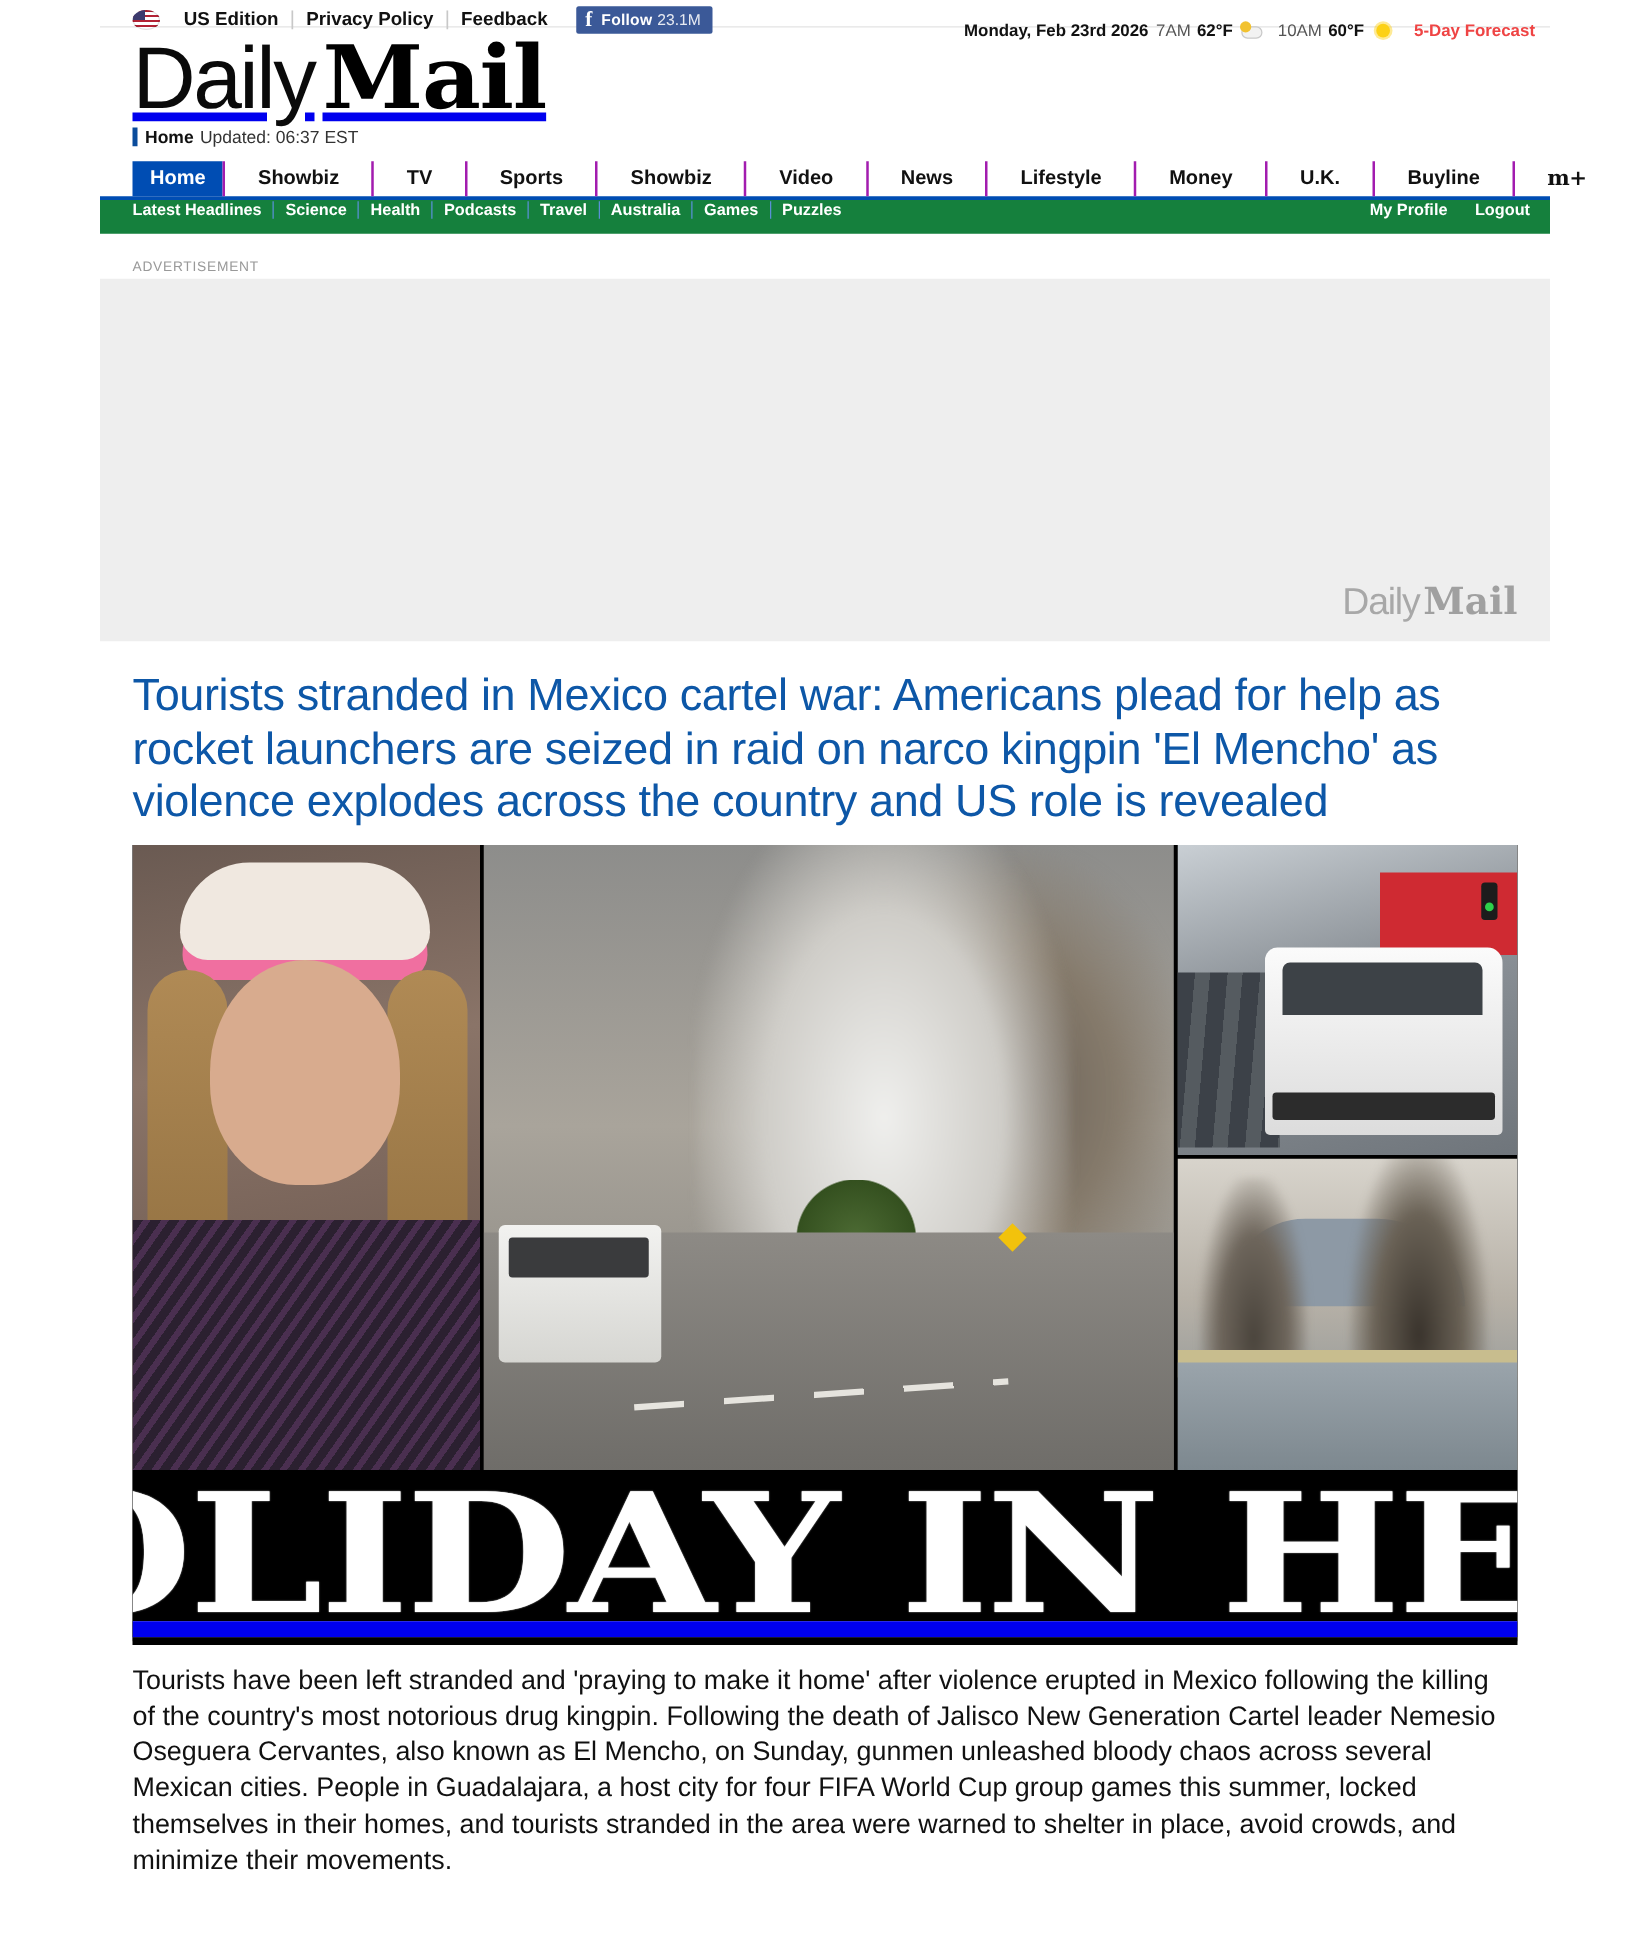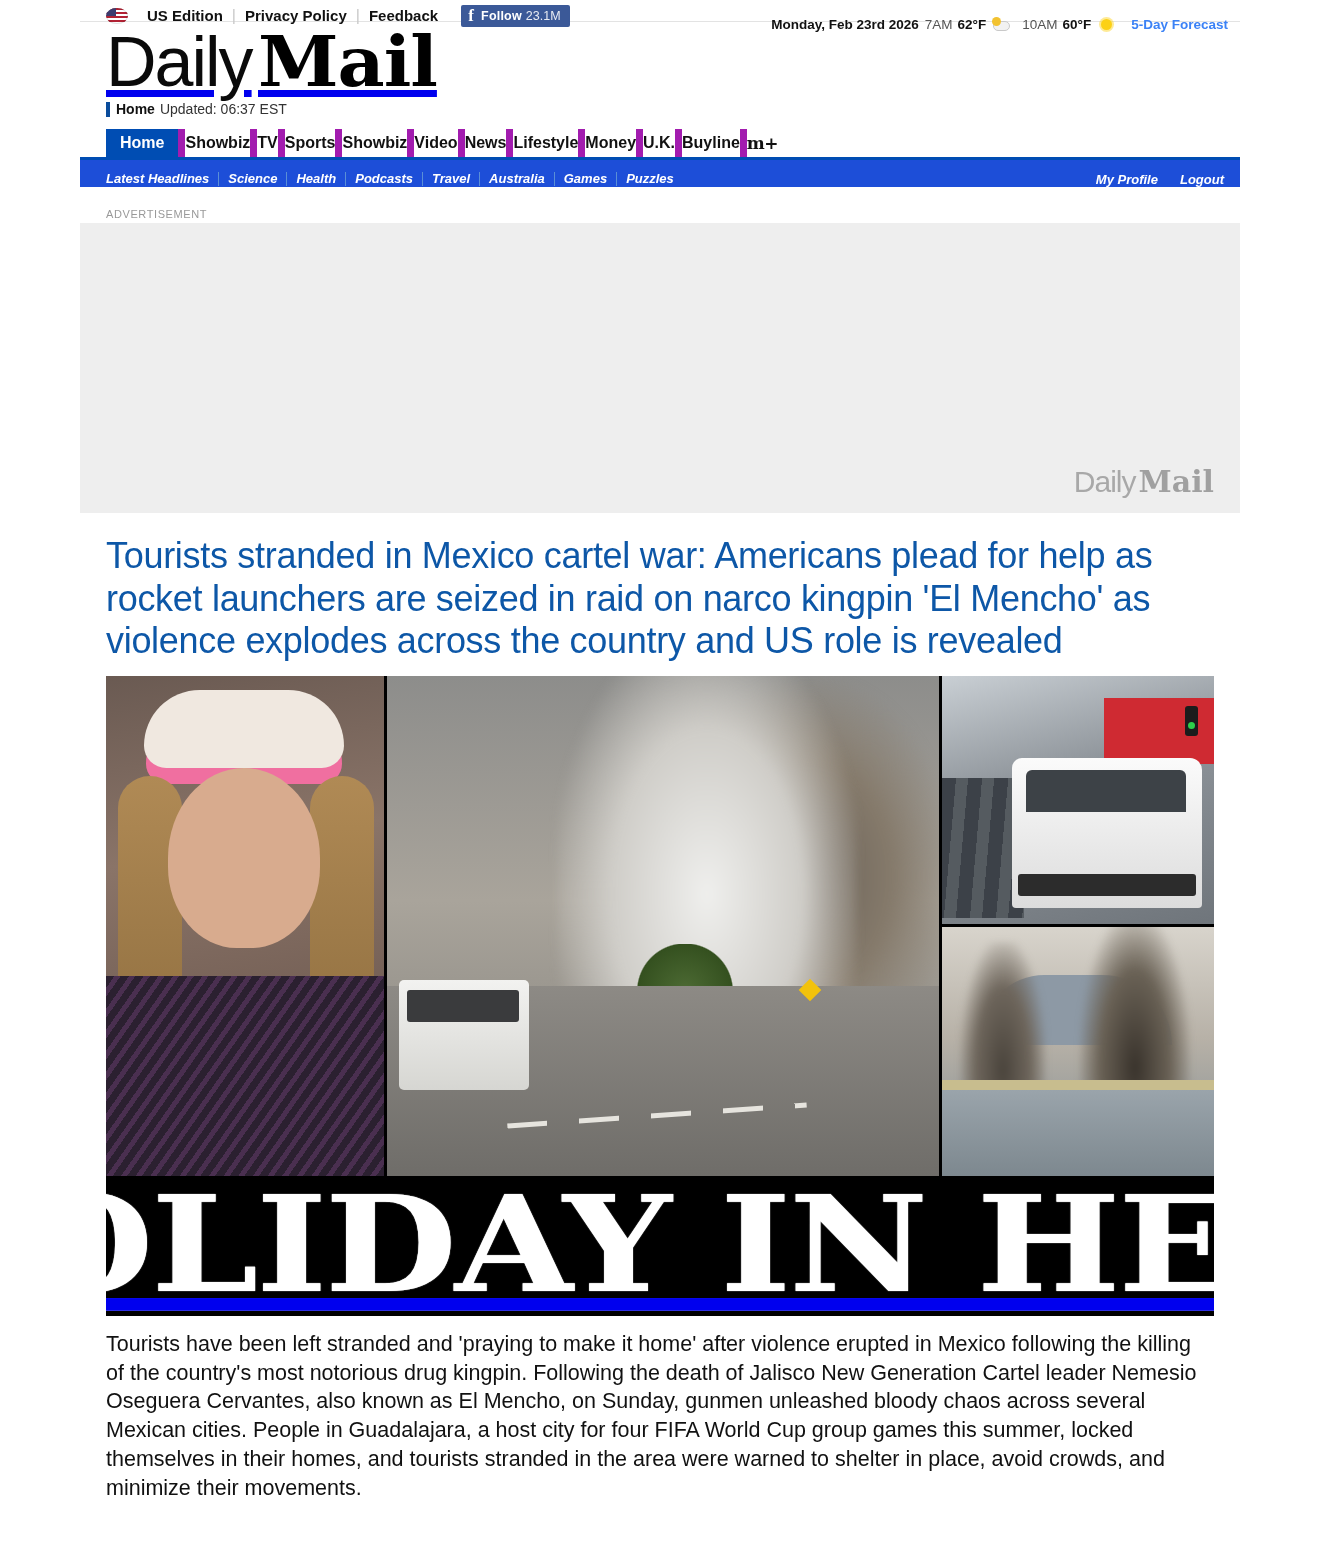--- a/index.html
+++ b/index.html
@@ -69,21 +69,21 @@
   .wx-icon.cloud::after{
     content:""; position:absolute; left:0px; top:0px; width:9px; height:9px;
     background:#f2c230; border-radius:50%;
   }
   .wx-icon.sun::before{
     content:""; position:absolute; left:4px; top:2px; width:11px; height:11px;
     background:#fcd116; border-radius:50%;
     box-shadow: 0 0 0 2px rgba(252,209,22,.45);
   }
   .forecast-link {
-    color: #3b82f6; font-weight: bold; font-size: 13.5px; text-decoration: none; margin-left: 10px;
+    color: #ef4444; font-weight: bold; font-size: 13.5px; text-decoration: none; margin-left: 10px;
   }
 
   
   .masthead { margin: 0 80px; padding-top: 4px; }
   .logo {
     display: flex; align-items: baseline;
     line-height: .92; margin-left: 26px; padding-top: 4px;
   }
   .logo-daily {
     font-family: "Liberation Sans", sans-serif;
@@ -105,37 +105,37 @@
   
   .mainnav {
     margin: 12px 80px 0 80px;
     height: 31px;
     border-bottom: 3px solid #004db3;
     display: flex; align-items: stretch;
     background: #fff;
   }
   .mainnav-inner { display: flex; align-items: stretch; margin-left: 26px; }
   .nav-item {
-    display: flex; align-items: center; padding: 0 0;
+    display: flex; align-items: center; padding: 0 26px;
     font-size: 16px; font-weight: bold; color: #111; text-decoration: none;
-    border-left: 7px solid #a21caf;
+    border-left: 2px solid #a21caf;
     white-space: nowrap;
   }
   .nav-item:first-child { border-left: none; }
   .nav-item.active {
     background: #004db3; color: #fff; border-left: none; padding: 0 14px;
   }
   .nav-item.mplus {
     font-family: "DejaVu Serif", serif; font-size: 17px; letter-spacing: -.5px;
   }
 
   
   .subnav {
-    margin: 0 80px; height: 27px; background: #1d4ed8;
-    display: flex; align-items: flex-end; position: relative; font-style: italic;
+    margin: 0 80px; height: 27px; background: #15803d;
+    display: flex; align-items: flex-start; position: relative;
   }
   .subnav-inner { display: flex; align-items: center; margin-left: 26px; height: 16px; }
   .sub-item {
     font-size: 13px; font-weight: bold; color: #fff; text-decoration: none;
     padding: 0 9px; border-left: 1px solid #5a8fd6; line-height: 14px; white-space: nowrap;
   }
   .sub-item:first-child { border-left: none; padding-left: 0; }
   .subnav-right { position: absolute; right: 16px; display: flex; align-items: center; gap: 22px; }
   .subnav-right a { font-size: 13px; font-weight: bold; color: #fff; text-decoration: none; }
 

